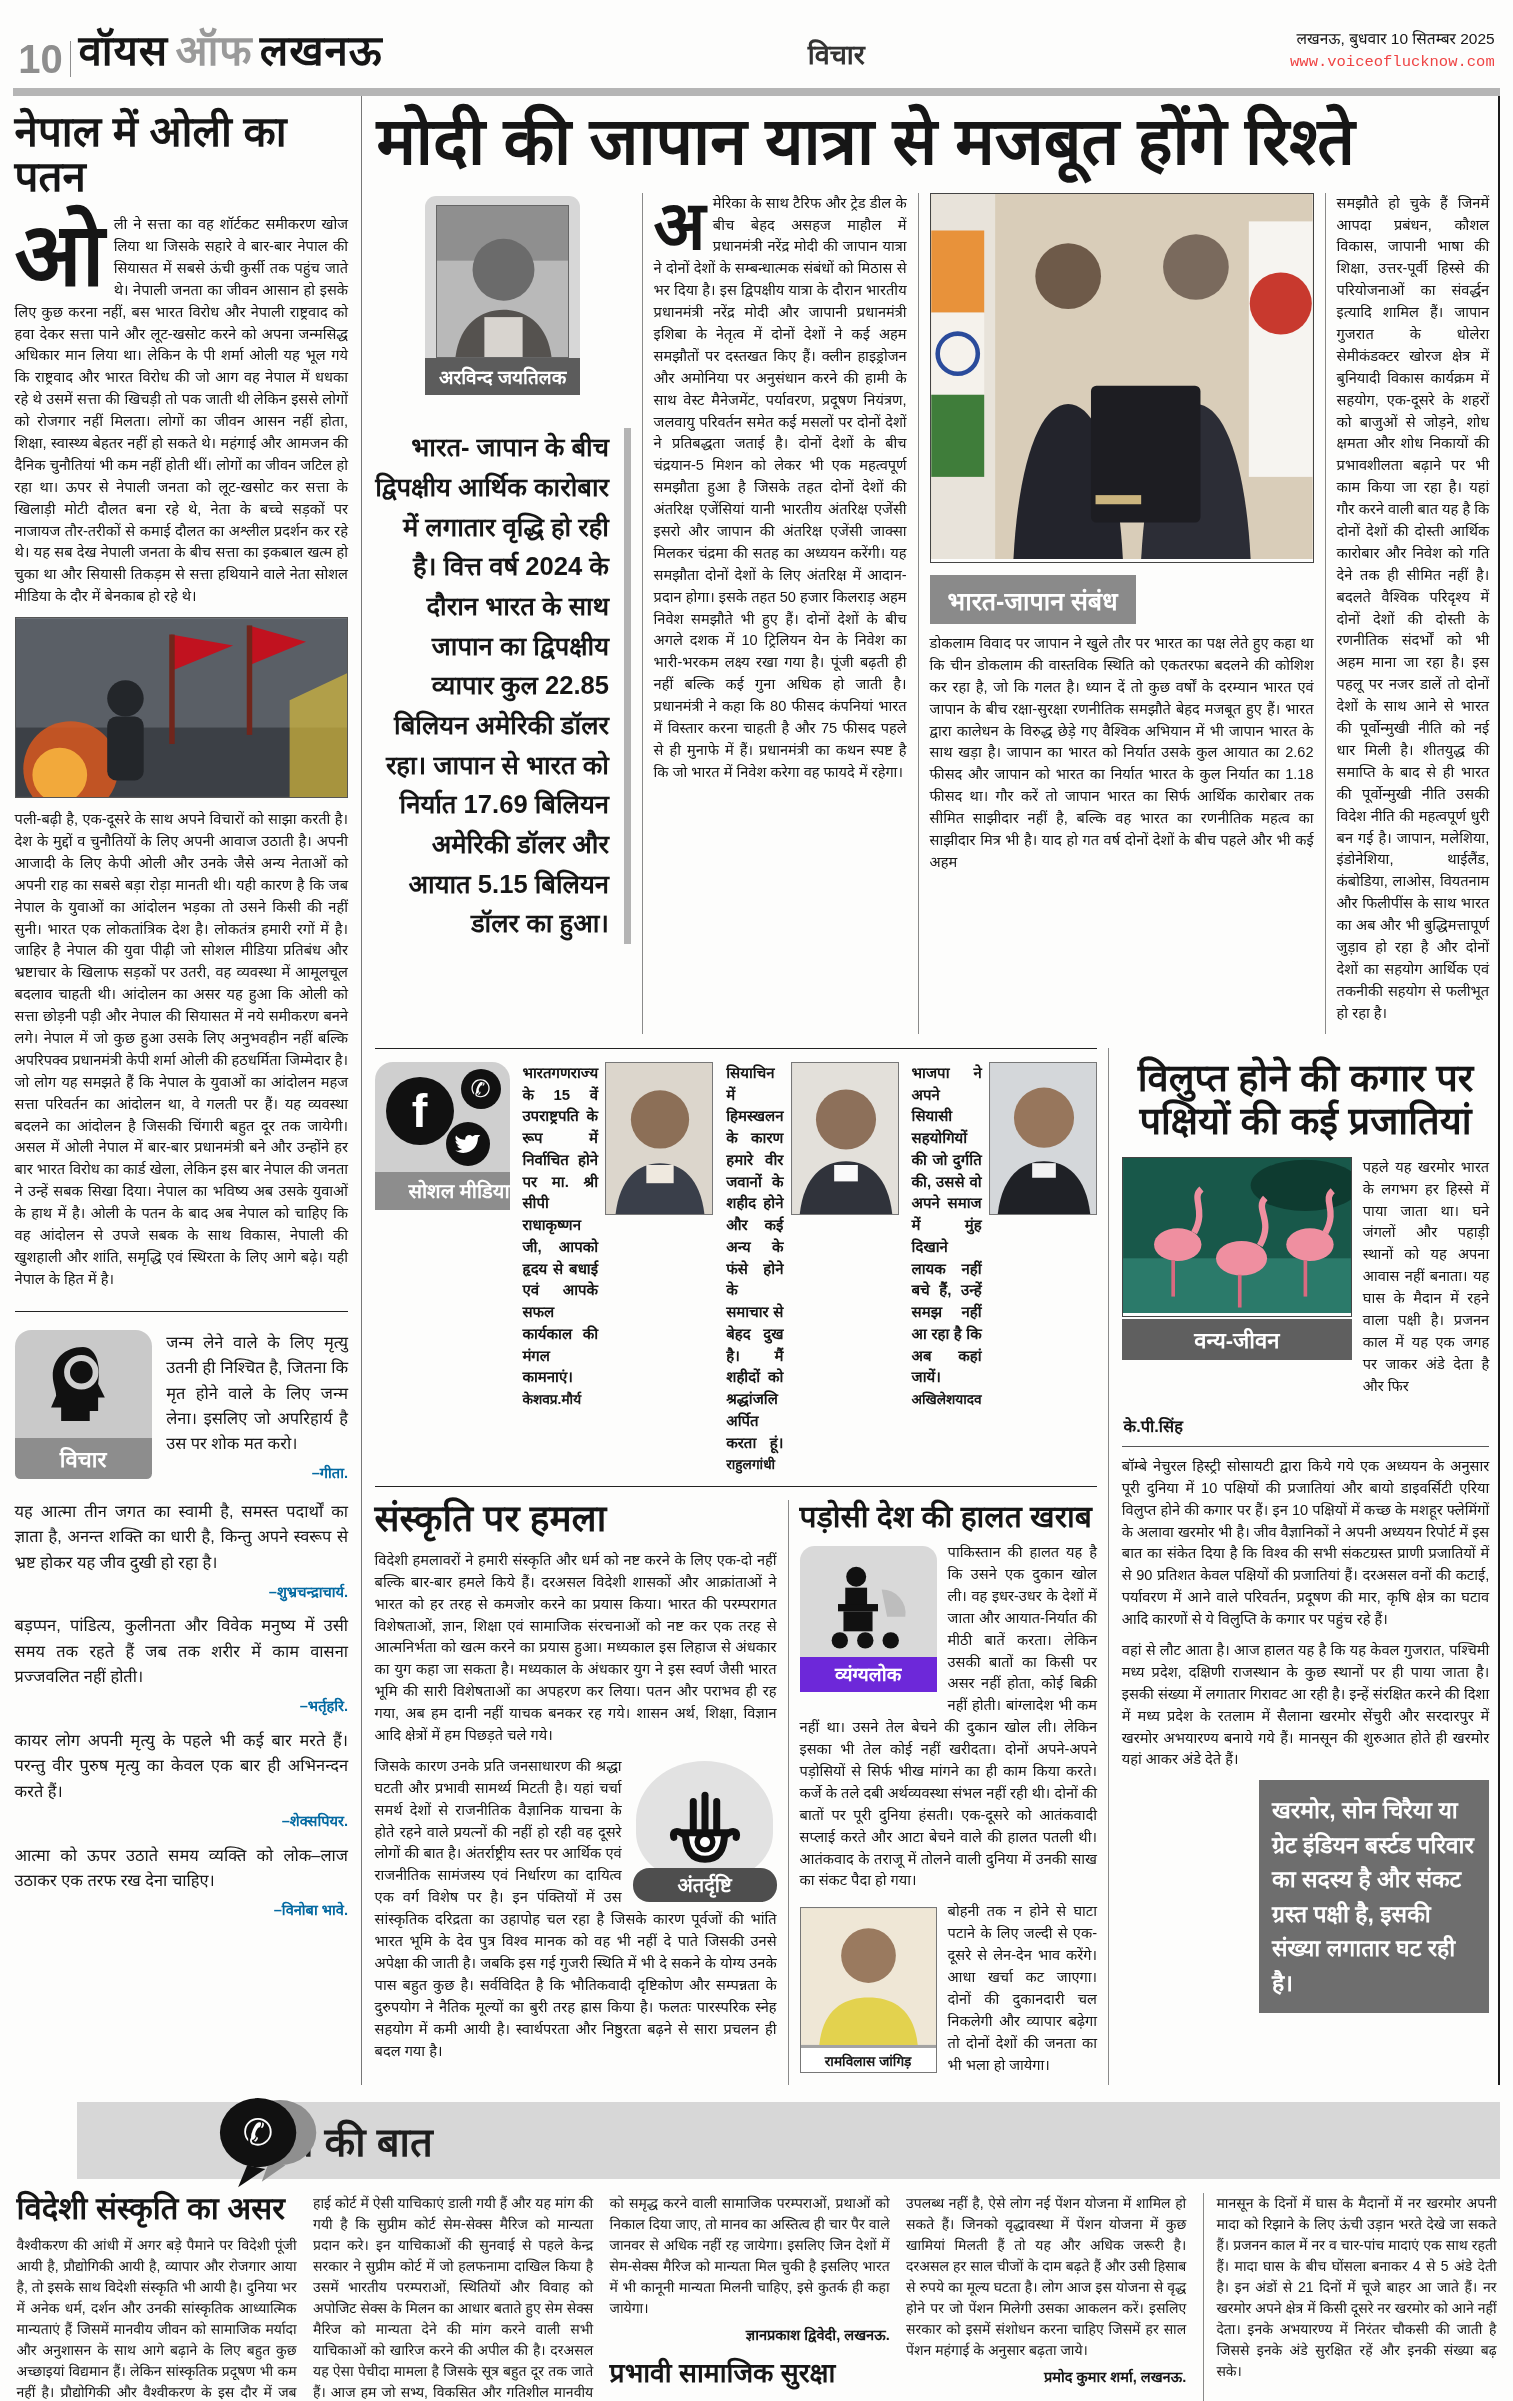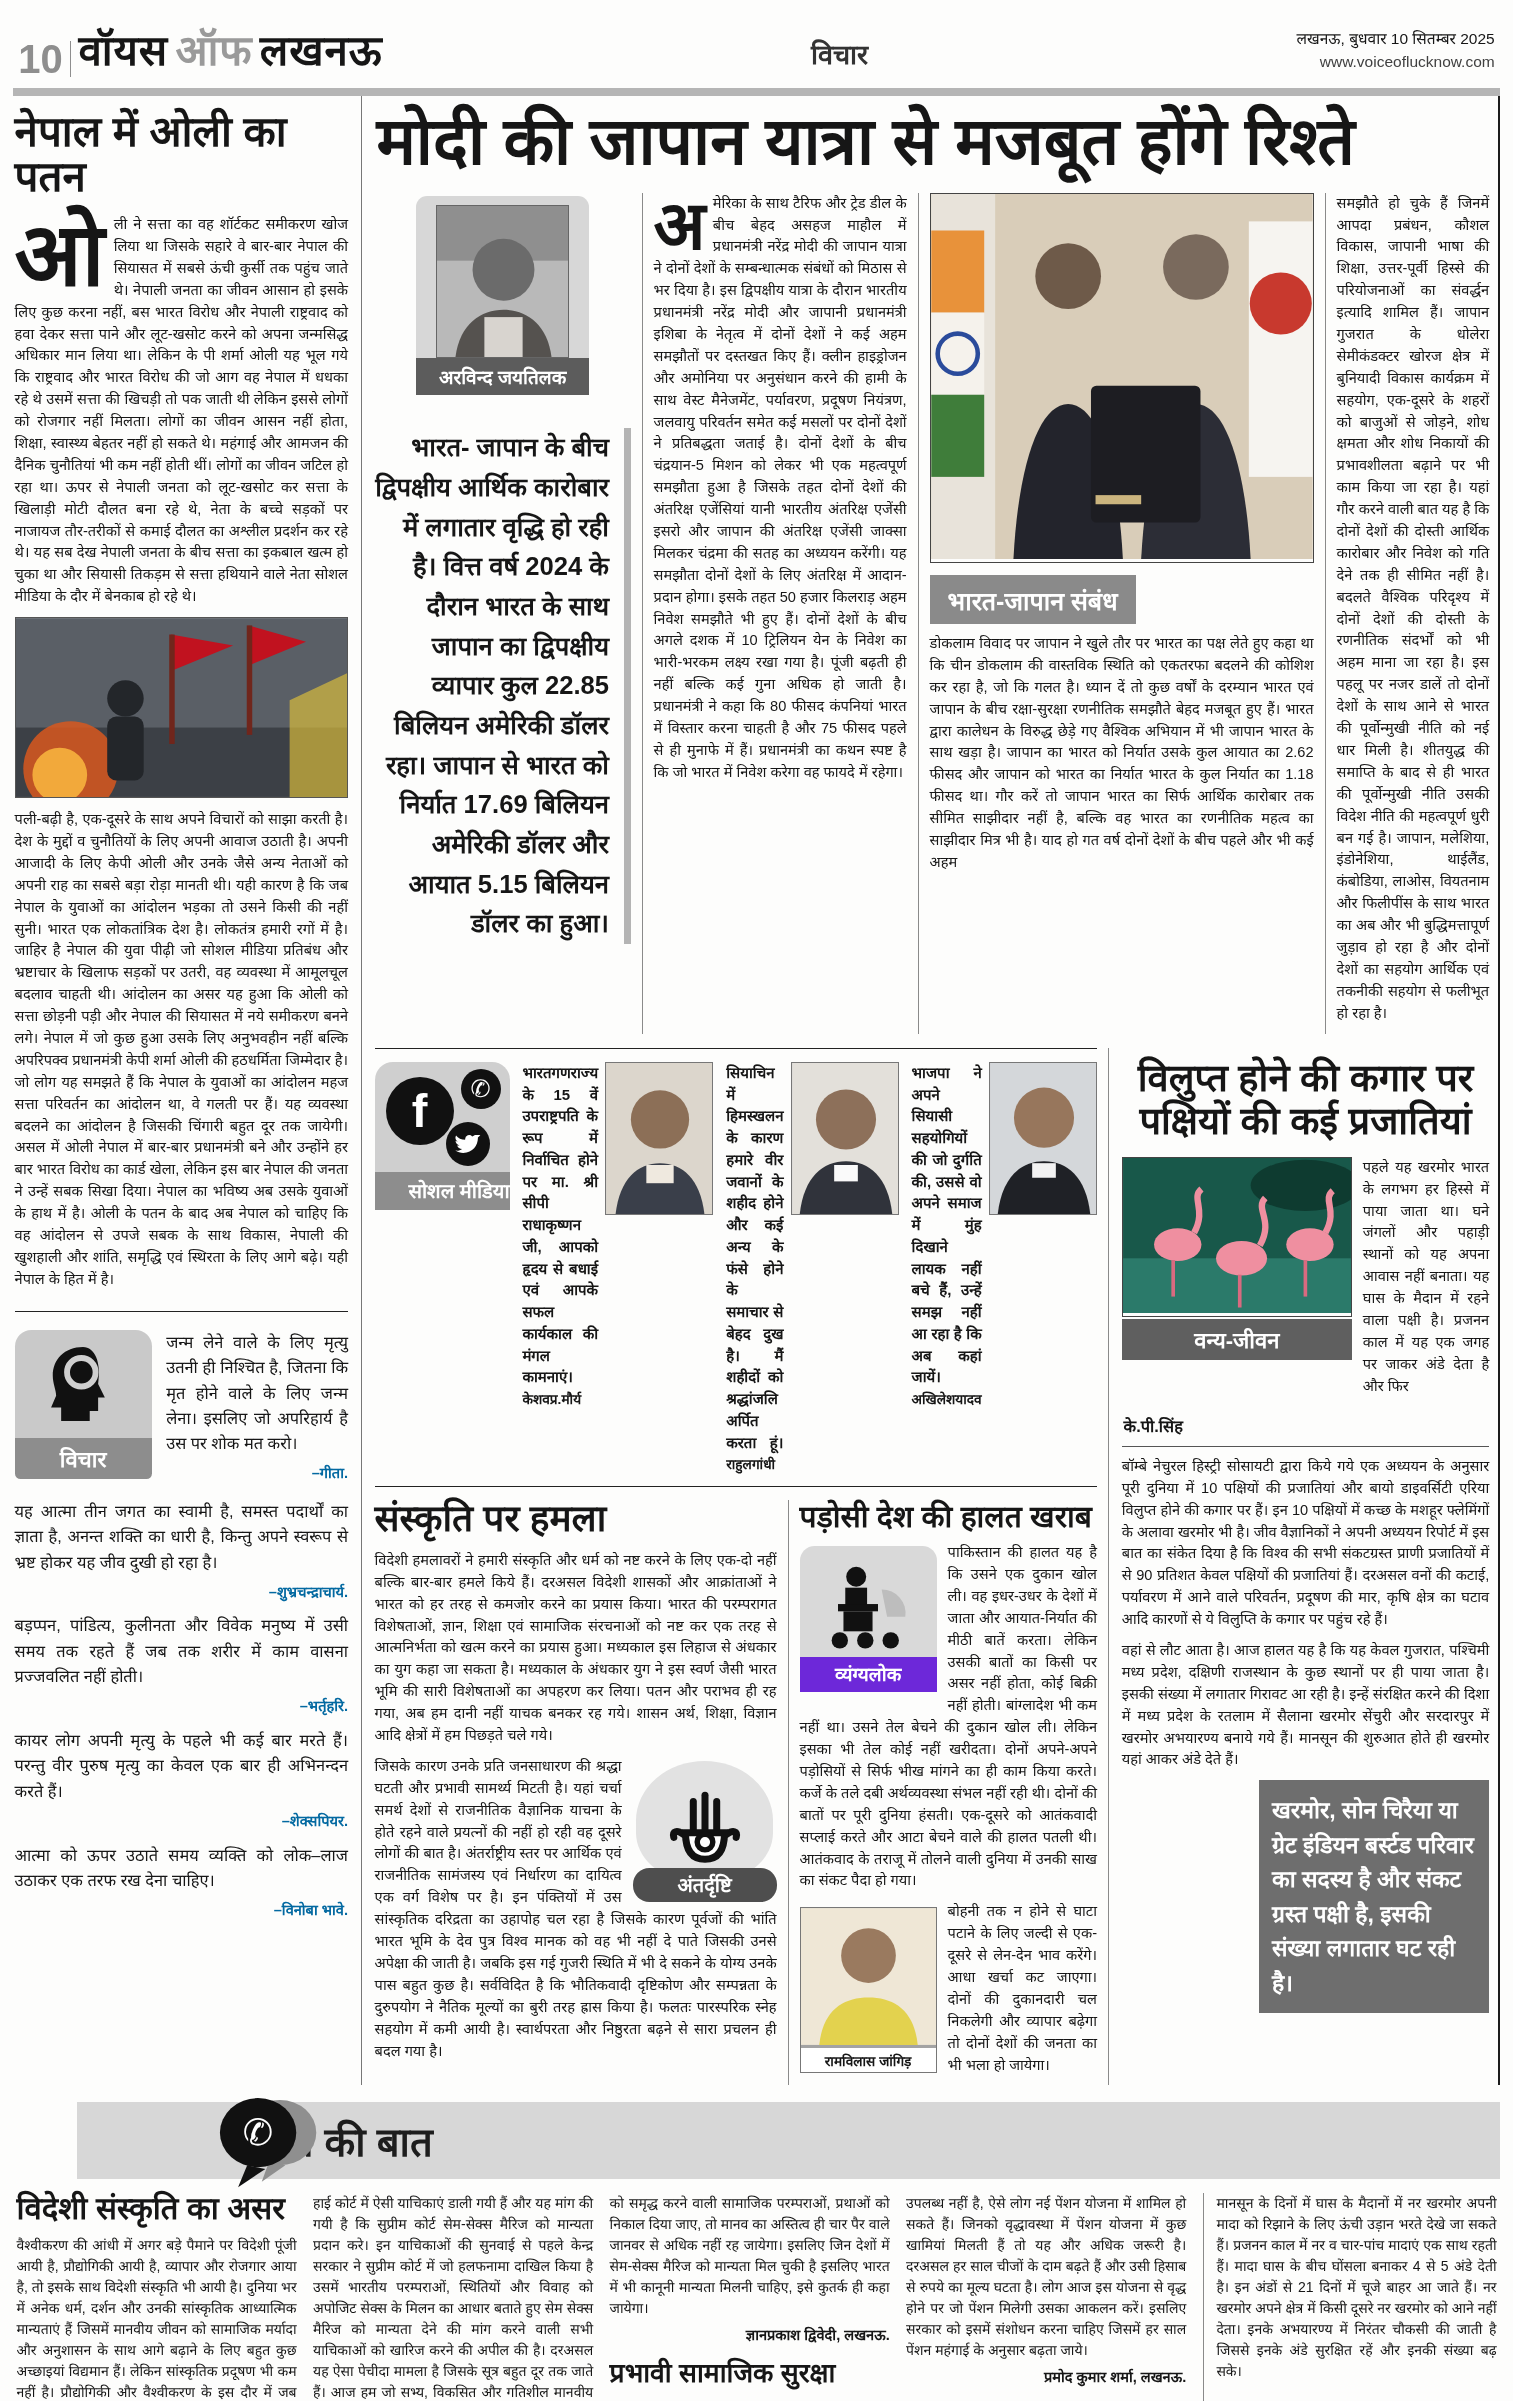--- a/index.html
+++ b/index.html
@@ -7,21 +7,21 @@
   .page { width:1513px; min-height:2401px; margin:0 auto; background:#fdfdfc; padding:9px 12.8px 18px 12.8px; }
 
   
   .masthead { display:flex; align-items:flex-end; justify-content:space-between; padding:11px 5.5px 9px 5.5px; }
   .mast-left { display:flex; align-items:flex-end; gap:7.3px; }
   .pageno { font-size:40px; font-weight:bold; color:#8e8e8e; border-right:1.8px solid #8e8e8e; padding-right:7.3px; line-height:0.9; }
   .brand { font-size:42px; font-weight:bold; letter-spacing:0.9px; }
   .brand .b-mid { color:#9a9a9a; padding:0 7.3px; }
   .mast-center { font-size:27px; font-weight:bold; color:#333; padding-bottom:5.5px; }
   .mast-right { text-align:right; font-size:15.5px; line-height:1.45; padding-bottom:3.7px; }
-  .mast-right .site { color:#404040; }
+  .mast-right .site { color:#ef4444;font-family:Liberation Mono, monospace; }
   .mast-rule { height:8.2px; background:#b5b5b5; margin:1.8px 0 0 0; }
 
   
   .body-grid { display:flex; border-right:2.7px solid #1c1c1c; }
   .col-nepal { width:349px; flex:0 0 349px; padding:12.8px 12.8px 9px 1.8px; border-right:0.9px solid #777; }
   .col-main { flex:1; padding:5.5px 9px 0 12.8px; }
 
   p.body-text { font-size:14.6px; line-height:1.5; text-align:justify; margin-bottom:9px; }
 
   
@@ -43,21 +43,21 @@
   
   .modi-head { font-size:66px; font-weight:bold; line-height:1.05; margin:5.5px 0 16.4px 1.8px; }
   .modi-grid { display:flex; gap:0; }
   .m-col { padding:0 11px; }
   .m-col + .m-col { border-left:0.9px solid #8a8a8a; }
   .m-col1 { flex:0 0 267px; padding-left:0; }
   .m-col2 { flex:0 0 276px; }
   .m-col3 { flex:0 0 405px; }
   .m-col4 { flex:1; padding-right:0; }
 
-  .author-card { width:173px; margin:3.7px auto 24px auto; background:#d7d7d7; border-radius:11px 11px 0 0; padding-top:9px; }
+  .author-card { width:155px; margin:3.7px auto 24px auto; background:#d7d7d7; border-radius:11px 11px 0 0; padding-top:9px; }
   .author-photo { width:133px; height:153px; margin:0 auto; border:0.9px solid #666; background:#bdbdbd; overflow:hidden; }
   .author-name { background:#5c5c5c; color:#fff; text-align:center; font-size:19px; font-weight:bold; padding:5.5px 1.8px; }
 
   .pullquote { font-size:25.6px; font-weight:bold; line-height:1.55; text-align:right; padding-right:14.6px; border-right:7.3px solid #b4b4b4; margin-top:33px; }
 
   .dropcap2 { float:left; font-size:68px; line-height:0.8; font-weight:bold; padding:5.5px 7.3px 0 0; }
 
   .modi-photo { border:0.9px solid #444; margin-bottom:9px; }
   .photo-label { display:inline-block; background:#8a8a8a; color:#fff; font-size:25px; font-weight:bold; padding:7.3px 18px; margin:3.7px 0 9px 0; }
 

